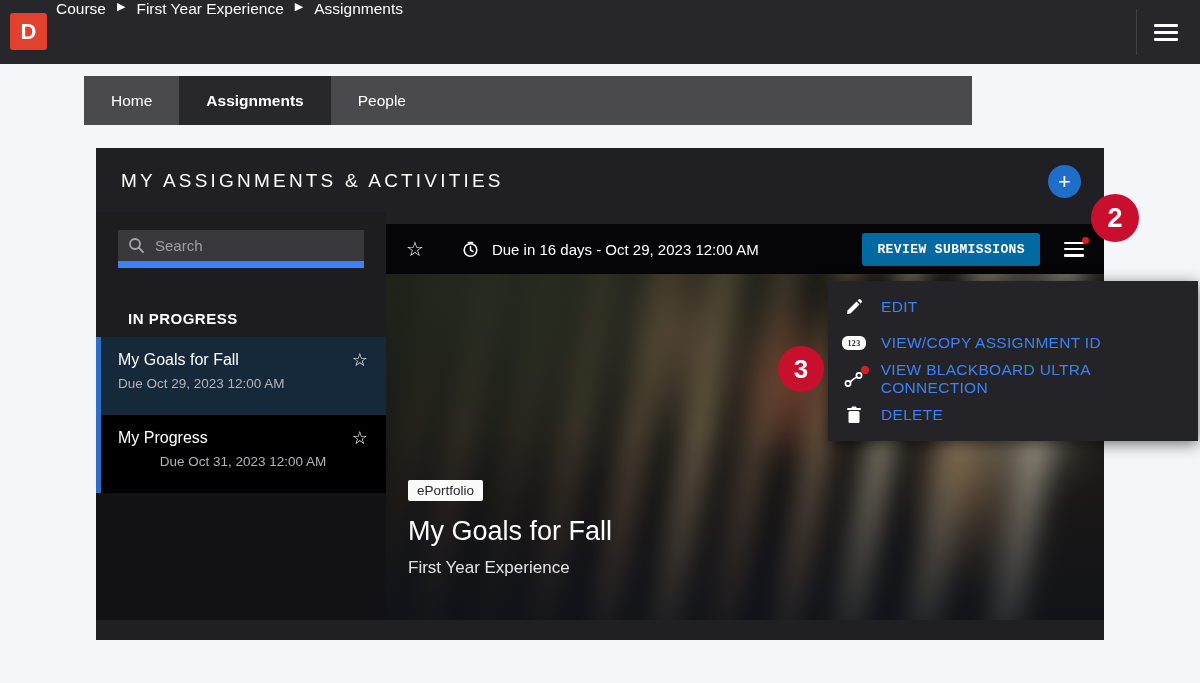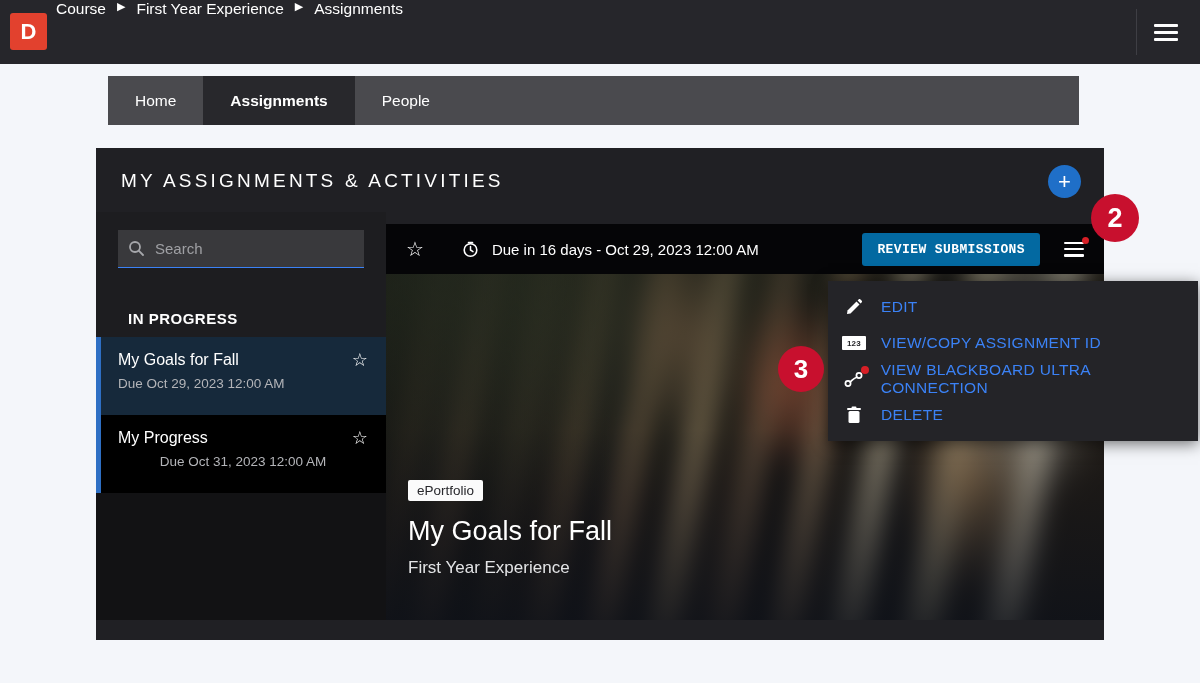--- a/index.html
+++ b/index.html
@@ -11,35 +11,35 @@
   .logo { position:absolute; left:10px; top:13px; width:37px; height:37px; background:#e2412e; border-radius:3px;
           color:#fff; font-size:22px; font-weight:bold; display:flex; align-items:center; justify-content:center; }
   .crumbs { position:absolute; left:56px; top:0; height:64px; display:flex; align-items:flex-start; gap:11px; }
   .crumb { color:#fff; font-size:15.5px; }
   .crumb-sep { color:#fff; font-size:11px; }
   .topbar-divider { position:absolute; left:1136px; top:9px; width:1px; height:46px; background:#3e3e44; }
   .top-menu { position:absolute; right:22px; top:24px; width:24px; height:17px; display:flex; flex-direction:column; justify-content:space-between; cursor:pointer; }
   .top-menu span { display:block; height:3px; background:#fdfdfd; border-radius:1px; }
 
   
-  .tabbar { position:absolute; left:108px; top:76px; width:971px; height:49px; background:#4a4a4e; display:flex; }
+  .tabbar { position:absolute; left:84px; top:76px; width:888px; height:49px; background:#4a4a4e; display:flex; }
   .tab { height:49px; display:flex; align-items:center; padding:0 27px; color:#fff; font-size:15.5px; cursor:pointer; }
   .tab.active { background:#28282c; font-weight:bold; }
 
   
   .panel { position:absolute; left:96px; top:148px; width:1008px; height:492px; background:#202024; }
   .panel-title { position:absolute; left:25px; top:22px; color:#fff; font-size:19px; letter-spacing:3.2px; font-weight:400; }
   .add-btn { position:absolute; right:23px; top:17px; width:33px; height:33px; border-radius:50%; background:#1f6fc8;
              color:#fff; font-size:22px; font-weight:300; display:flex; align-items:center; justify-content:center; cursor:pointer; line-height:1; }
 
   
   .sidebar { position:absolute; left:0; top:64px; width:290px; height:408px; background:#121214; }
   .sidebar-top { position:absolute; top:0; left:0; width:290px; height:125px; background:#1d1d20; }
   .search-box { position:absolute; left:22px; top:18px; width:246px; height:38px; background:#39393c;
-                border-bottom:1px solid #3b82f6; display:flex; align-items:center; padding:0 10px; }
+                border-bottom:7px solid #3b82f6; display:flex; align-items:center; padding:0 10px; }
   .search-box svg { flex:0 0 auto; margin-right:10px; }
   .search-box input { background:transparent; border:none; outline:none; color:#ddd; font-size:15px; width:100%; font-family:"Liberation Sans", sans-serif; }
   .search-box input::placeholder { color:#9fa0a4; }
   .section-head { position:absolute; left:0; top:88px; width:290px; height:37px; background:#1d1d20;
                   color:#fff; font-size:15px; font-weight:bold; letter-spacing:.5px; display:flex; align-items:center; padding-left:32px; }
   .list-group { position:absolute; left:0; top:125px; width:290px; border-left:5px solid #2e6fc4; }
   .list-item { height:78px; padding:14px 18px 0 17px; cursor:pointer; }
   .list-item.selected { background:#16293b; }
   .list-item.plain { background:#000000;text-align:center; }
   .li-row { display:flex; align-items:center; justify-content:space-between; }
@@ -81,21 +81,21 @@
   .tag { display:inline-block; background:#fbfbfb; color:#28282c; font-size:13.5px; padding:3px 9px; border-radius:2px; }
   .hero-title { color:#fff; font-size:27px; font-weight:400; margin-top:15px; }
   .hero-sub { color:#e3e4e6; font-size:17px; margin-top:11px; }
 
   
   .ctx-menu { position:absolute; left:828px; top:281px; width:370px; height:160px; background:#242428;
               box-shadow:0 3px 14px rgba(0,0,0,.55); padding:8px 0; z-index:40; }
   .ctx-item { height:36px; display:flex; align-items:center; padding-left:14px; cursor:pointer; }
   .ctx-icon { position:relative; width:24px; height:22px; display:flex; align-items:center; justify-content:center; margin-right:15px; }
   .ctx-label { color:#3b82f6; font-size:15.5px; letter-spacing:.3px; }
-  .id-chip { width:41px; height:14px; background:#fff; border-radius:1px; display:flex; align-items:center; justify-content:center; }
+  .id-chip { width:41px; height:14px; background:#fff; border-radius:6px; display:flex; align-items:center; justify-content:center;font-family:Liberation Serif, serif; }
   .id-chip span { font-size:8px; font-weight:bold; color:#242428; letter-spacing:.3px; }
   .ctx-icon .dot { position:absolute; top:-2px; right:-3px; width:8px; height:8px; border-radius:50%; background:#d81f26; }
 
   
   .num-badge { position:absolute; border-radius:50%; background:#c8102e; color:#fff; font-weight:bold;
                display:flex; align-items:center; justify-content:center; z-index:50; }
   .badge-2 { left:1091px; top:194px; width:48px; height:48px; font-size:27px; }
   .badge-3 { left:778px; top:346px; width:46px; height:46px; font-size:26px; }
 </style>
 </head>

